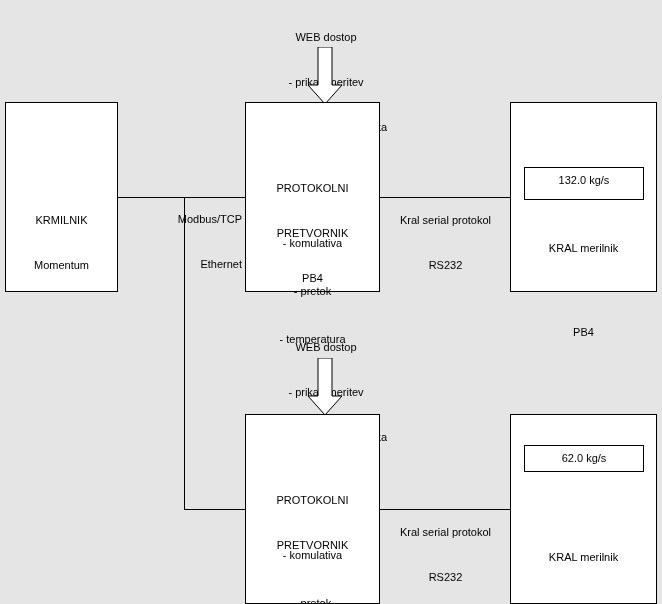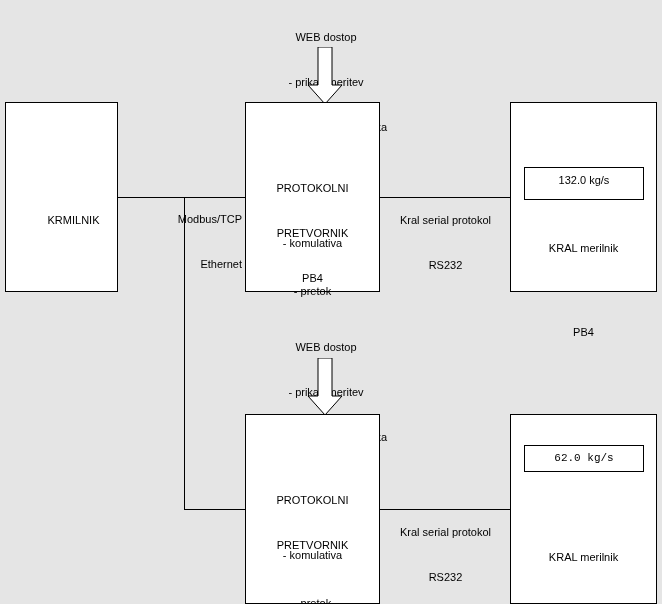--- a/index.html
+++ b/index.html
@@ -63,33 +63,35 @@
     <div>WEB dostop</div>
     <div>- prikaz meritev</div>
     <div>- nastavljanje pretvornika</div>
   </div>
 
   <svg class="arrow-svg" width="40" height="58" style="left:305px; top:47px;" viewBox="0 0 40 58">
     <polygon points="13,0 27,0 27,38 37,38 20,57 3,38 13,38" fill="#ffffff" stroke="#000000" stroke-width="1"></polygon>
   </svg>
 
   <div class="box" style="left:5px; top:102px; width:113px; height:190px;"></div>
-  <div class="txt" style="left:5px; top:183px; width:113px;padding-left:12px;">
+  <div class="txt" style="left:5px; top:183px; width:113px;">
     <div>KRMILNIK</div>
+    <div>Momentum</div>
   </div>
 
   <div class="box" style="left:245px; top:102px; width:135px; height:190px;"></div>
   <div class="txt" style="left:245px; top:151px; width:135px;">
     <div>PROTOKOLNI</div>
     <div>PRETVORNIK</div>
     <div>PB4</div>
   </div>
   <div class="txt detail-list" style="left:245px; top:203px; width:135px;">
     <div>- komulativa</div>
     <div>- pretok</div>
+    <div>- temperatura</div>
   </div>
 
   <div class="box" style="left:510px; top:102px; width:147px; height:190px;"></div>
   <div class="inner-box" style="left:524px; top:137px; width:120px; height:33px;margin-top:30px;">
     <span>132.0 kg/s</span>
   </div>
   <div class="txt" style="left:510px; top:178px; width:147px; line-height:28px;">
     <div>KRAL merilnik</div>
     <div>PB4</div>
   </div>
@@ -124,21 +126,21 @@
     <div>PROTOKOLNI</div>
     <div>PRETVORNIK</div>
   </div>
   <div class="txt detail-list" style="left:245px; top:515px; width:135px;">
     <div>- komulativa</div>
     <div>- pretok</div>
     
   </div>
 
   <div class="box" style="left:510px; top:414px; width:147px; height:190px;"></div>
-  <div class="inner-box" style="left:524px; top:445px; width:120px; height:27px;font-family:Liberation Mono, monospace;">
+  <div class="inner-box" style="left:524px; top:445px; width:120px; height:27px;">
     <span>62.0 kg/s</span>
   </div>
   <div class="txt" style="left:510px; top:487px; width:147px; line-height:28px;">
     <div>KRAL merilnik</div>
     
   </div>
 
   <div class="line hline" style="left:380px; top:509px; width:130px;"></div>
   <div class="txt" style="left:383px; top:495px; width:125px;">
     <div>Kral serial protokol</div>

